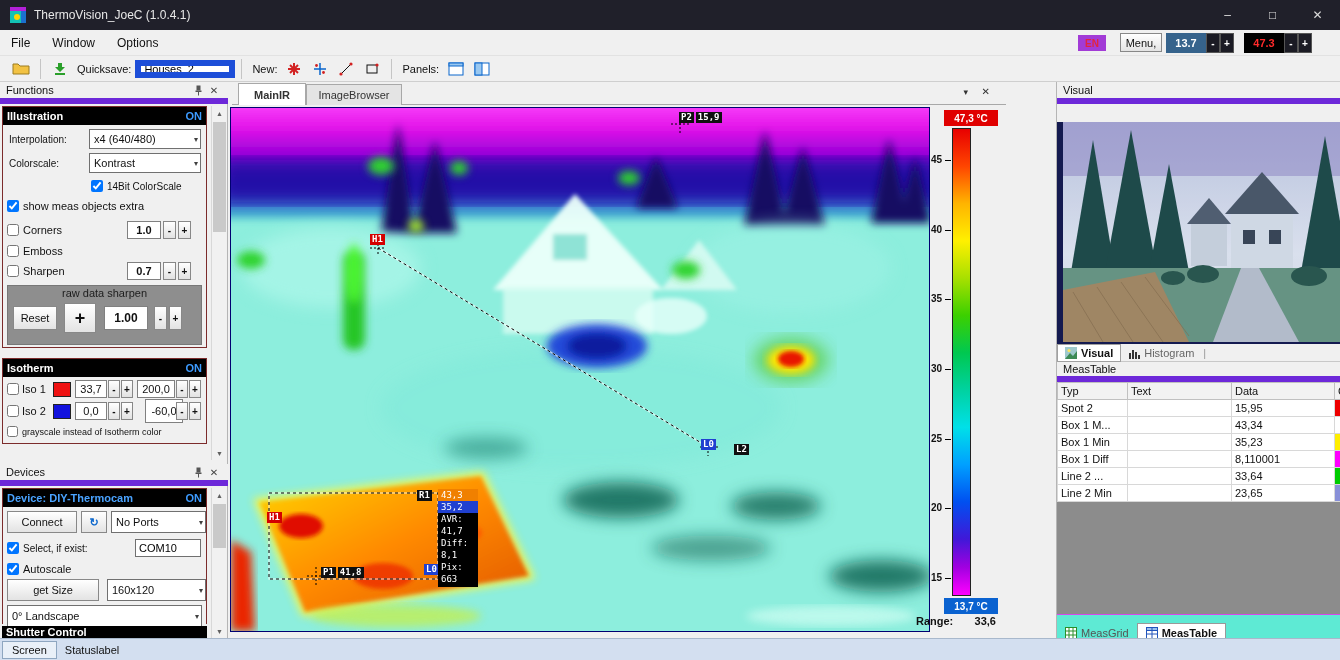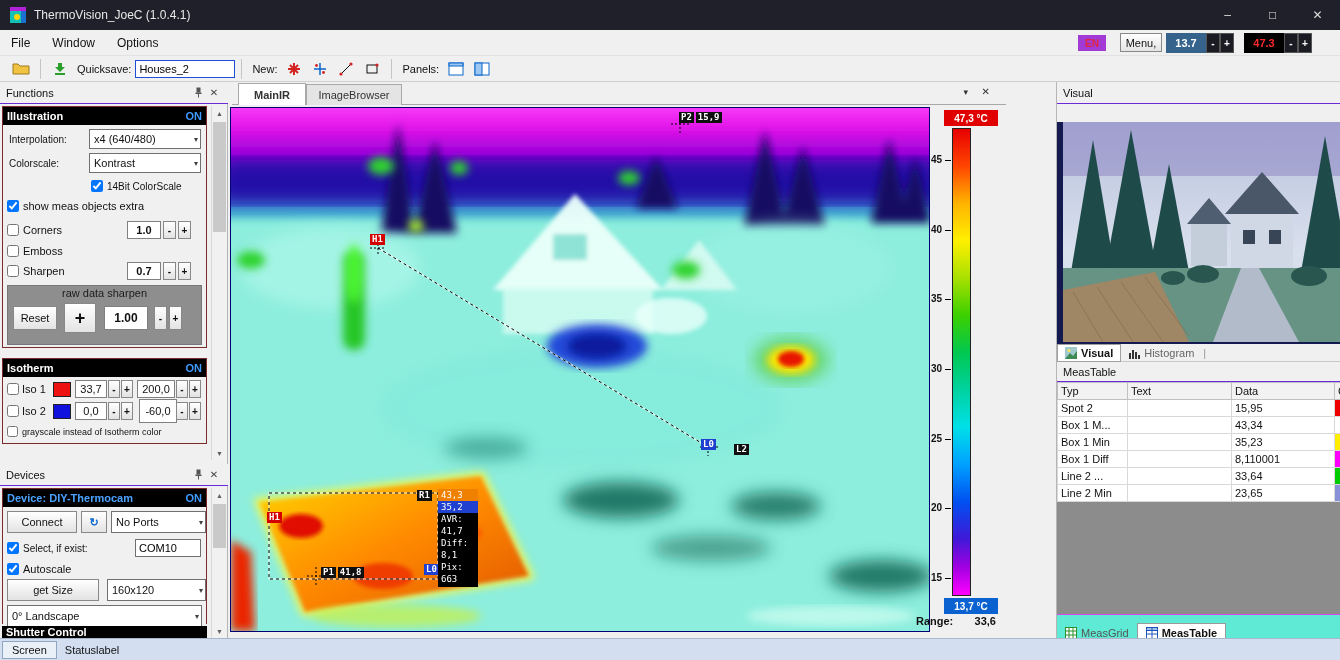--- a/index.html
+++ b/index.html
@@ -17,23 +17,23 @@
 .badge-en{position:absolute;left:1078px;top:5px;width:28px;height:16px;background:#a23bd6;color:#e02540;font-weight:bold;font-size:10px;display:flex;align-items:center;justify-content:center}
 .btn-menu{position:absolute;left:1120px;top:3px;width:42px;height:19px;background:linear-gradient(#fff,#e4e4e4);border:1px solid #888;display:flex;align-items:center;justify-content:center;font-size:11px}
 .tempL{position:absolute;left:1166px;top:3px;width:40px;height:20px;background:#36638c;color:#fff;font-weight:bold;display:flex;align-items:center;justify-content:center}
 .tempH{position:absolute;left:1244px;top:3px;width:40px;height:20px;background:#000;color:#ff2a2a;font-weight:bold;display:flex;align-items:center;justify-content:center}
 .mstep{position:absolute;top:3px;width:14px;height:20px;background:#1b1b24;color:#fff;border:1px solid #555;display:flex;align-items:center;justify-content:center;font-size:10px;font-weight:bold}
 
 .toolbar{position:absolute;left:0;top:56px;width:1340px;height:26px;background:#f0f0f0;display:flex;align-items:center;border-bottom:1px solid #cfcfcf}
 .tsep{width:1px;height:20px;background:#c5c5c5;margin:0 6px}
 .tbtn{width:26px;height:22px;display:flex;align-items:center;justify-content:center}
 .tlabel{padding:0 4px;font-size:11px}
-.tinput{width:100px;height:18px;border:1px solid #1d4ed8;font:11px "Liberation Sans",sans-serif;padding:0 3px}
-
-.phdr{position:absolute;display:flex;align-items:center;background:#f0f0f0;border-bottom:1px solid #6d28d9;font-size:11px;padding:0 6px}
+.tinput{width:100px;height:18px;border:6px solid #1d4ed8;font:11px "Liberation Sans",sans-serif;padding:0 3px}
+
+.phdr{position:absolute;display:flex;align-items:center;background:#f0f0f0;border-bottom:6px solid #6d28d9;font-size:11px;padding:0 6px}
 .phdr .sp{flex:1}
 .hic{width:16px;height:14px;display:flex;align-items:center;justify-content:center;color:#444;font-size:10px}
 .grp{position:absolute;border:1px solid #7c2b2b;background:#f0f0f0}
 .blkhdr{display:flex;align-items:center;justify-content:space-between;background:#000;color:#fff;font-weight:bold;height:18px;padding:0 4px;font-size:11px}
 .on{color:#3d9bff}
 .off{color:#c8c8c8}
 .devttl{color:#4aa3ff}
 .frow{position:absolute;display:flex;align-items:center}
 .dd{background:#fff;border:1px solid #707070;display:flex;align-items:center;height:20px;padding:0 2px 0 4px}
 .dd .dv{flex:1;white-space:nowrap;overflow:hidden;font-size:11px}
@@ -281,21 +281,21 @@
       <div class="mini" style="position:absolute;left:169px;width:12px;height:18px">-</div>
       <div class="mini" style="position:absolute;left:182px;width:12px;height:18px">+</div>
     </div>
     <div class="frow" style="left:4px;top:43px;width:199px;height:18px">
       <input type="checkbox" class="cb" style="">
       <span class="lbl" style="padding-left:3px">Iso 2</span>
       <div style="position: absolute; left: 46px; width: 18px; height: 15px; border: 1px solid rgb(34, 34, 34); background: rgb(17, 17, 221);"></div>
       <div class="vbox" style="position:absolute;left:68px;width:32px;height:18px;font-weight:normal">0,0</div>
       <div class="mini" style="position:absolute;left:101px;width:12px;height:18px">-</div>
       <div class="mini" style="position:absolute;left:114px;width:12px;height:18px">+</div>
-      <div class="vbox" style="position:absolute;left:132px;width:38px;height:24px;font-weight:normal">-60,0</div>
+      <div class="vbox" style="position:absolute;left:138px;width:38px;height:24px;font-weight:normal">-60,0</div>
       <div class="mini" style="position:absolute;left:169px;width:12px;height:18px">-</div>
       <div class="mini" style="position:absolute;left:182px;width:12px;height:18px">+</div>
     </div>
     <div class="frow" style="left:4px;top:66px;height:13px">
       <input type="checkbox" class="cb" style="width: 11px; height: 11px;">
       <span class="lbl" style="padding-left:4px;font-size:9px">grayscale instead of Isotherm color</span>
     </div>
   </div>
 
 

